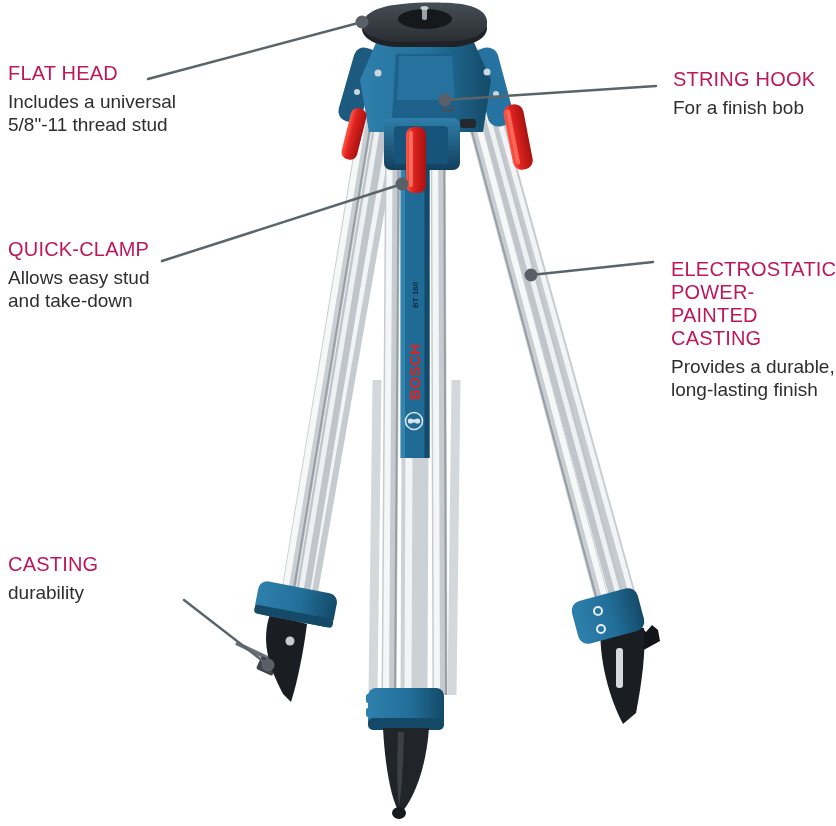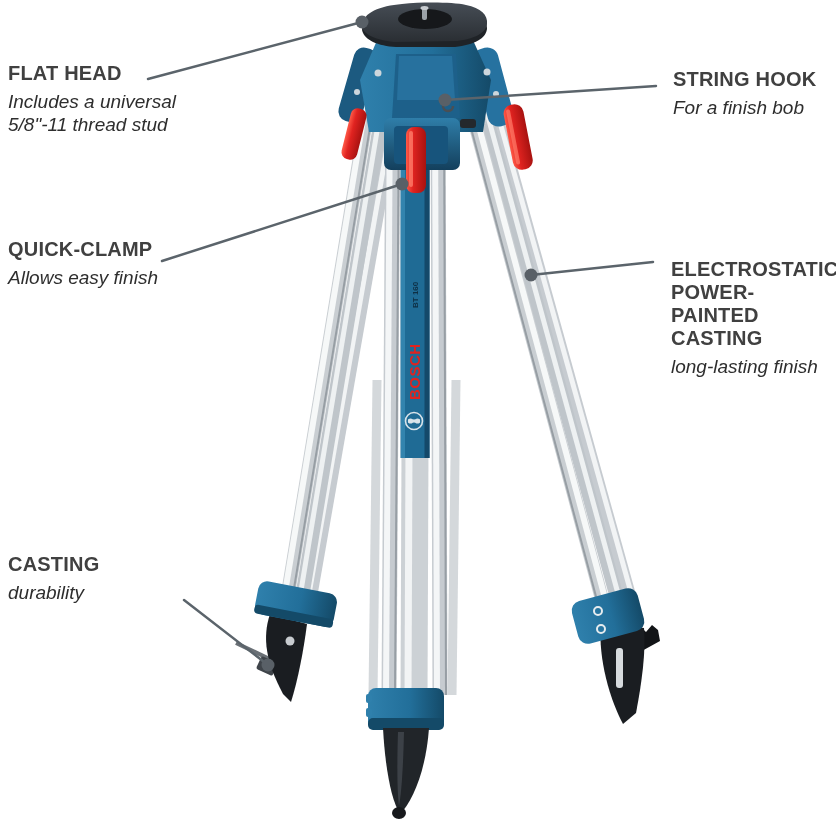--- a/index.html
+++ b/index.html
@@ -4,26 +4,26 @@
 <style>
   * { box-sizing: border-box; }
   html,body { margin:0; padding:0; background:#fff; }
   .canvas {
     position:relative; width:836px; height:826px; background:#ffffff;
     font-family:"Liberation Sans", sans-serif; overflow:hidden;
   }
   .art { position:absolute; left:0; top:0; }
   .callout { position:absolute; }
   .callout h3 {
-    margin:0; font-size:20px; line-height:23px; font-weight:bold;
-    color:#404040; letter-spacing:.2px;
+    margin:0; font-size:20px; line-height:23px; font-weight:normal;
+    color:#be185d; letter-spacing:.2px;
   }
   .callout h3 span { display:block; }
   .callout p { margin:5px 0 0; font-size:19px; line-height:23px; color:#2e2e2e; }
-  .callout p span { display:block;font-style:italic; }
+  .callout p span { display:block; }
   .co-flat-head    { left:8px;  top:62px;  width:210px; }
   .co-string-hook  { left:667px; top:68px; width:168px;margin-left:6px; }
   .co-quick-clamp  { left:8px;  top:238px; width:210px; }
   .co-electro      { left:671px; top:258px; width:165px; }
   .co-shoe         { left:8px;  top:553px; width:210px; }
 </style>
 </head>
 <body>
 
 <div class="canvas">
@@ -223,31 +223,33 @@
     <p>
       <span>For a finish bob</span>
     </p>
   </div>
 
   <div class="callout co-quick-clamp">
     <h3>
       <span>QUICK-CLAMP</span>
     </h3>
     <p>
-      <span>Allows easy finish</span>
+      <span>Allows easy stud</span>
+      <span>and take-down</span>
     </p>
   </div>
 
   <div class="callout co-electro">
     <h3>
       <span>ELECTROSTATIC</span>
       <span>POWER-PAINTED</span>
       <span>CASTING</span>
     </h3>
     <p>
+      <span>Provides a durable,</span>
       <span>long-lasting finish</span>
     </p>
   </div>
 
   <div class="callout co-shoe">
     <h3>
       <span>CASTING</span>
     </h3>
     <p>
       <span>durability</span>

